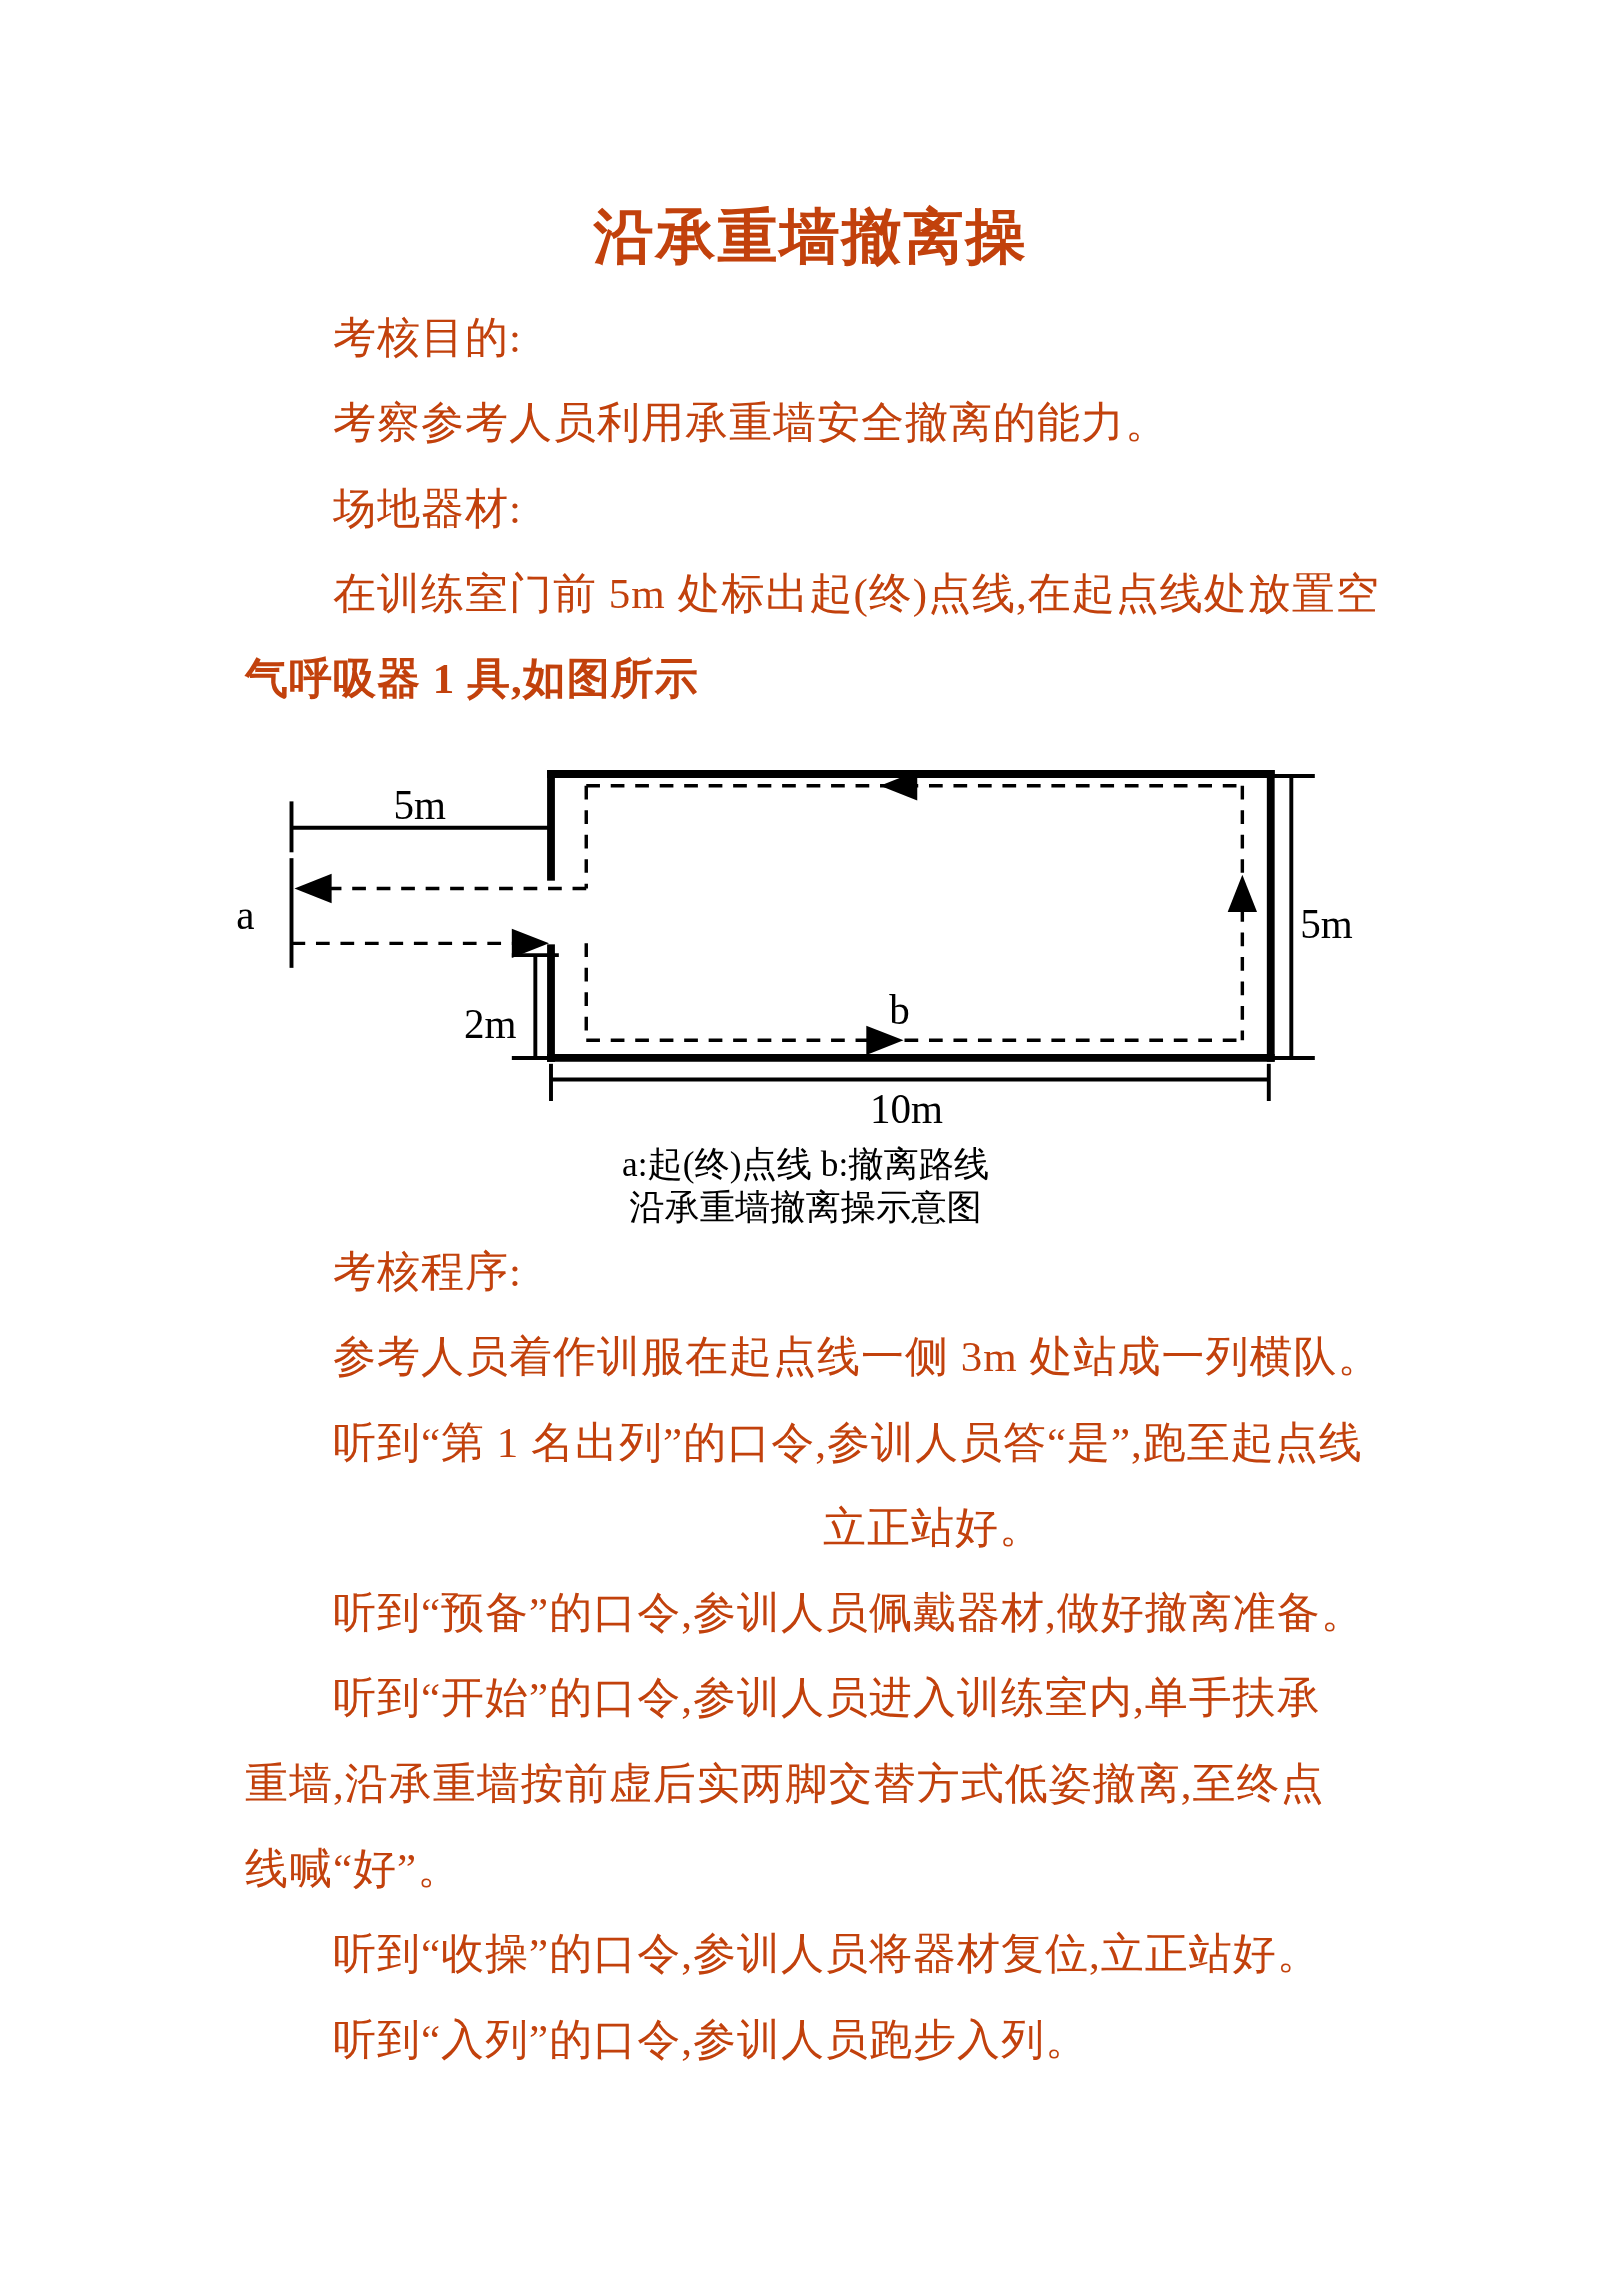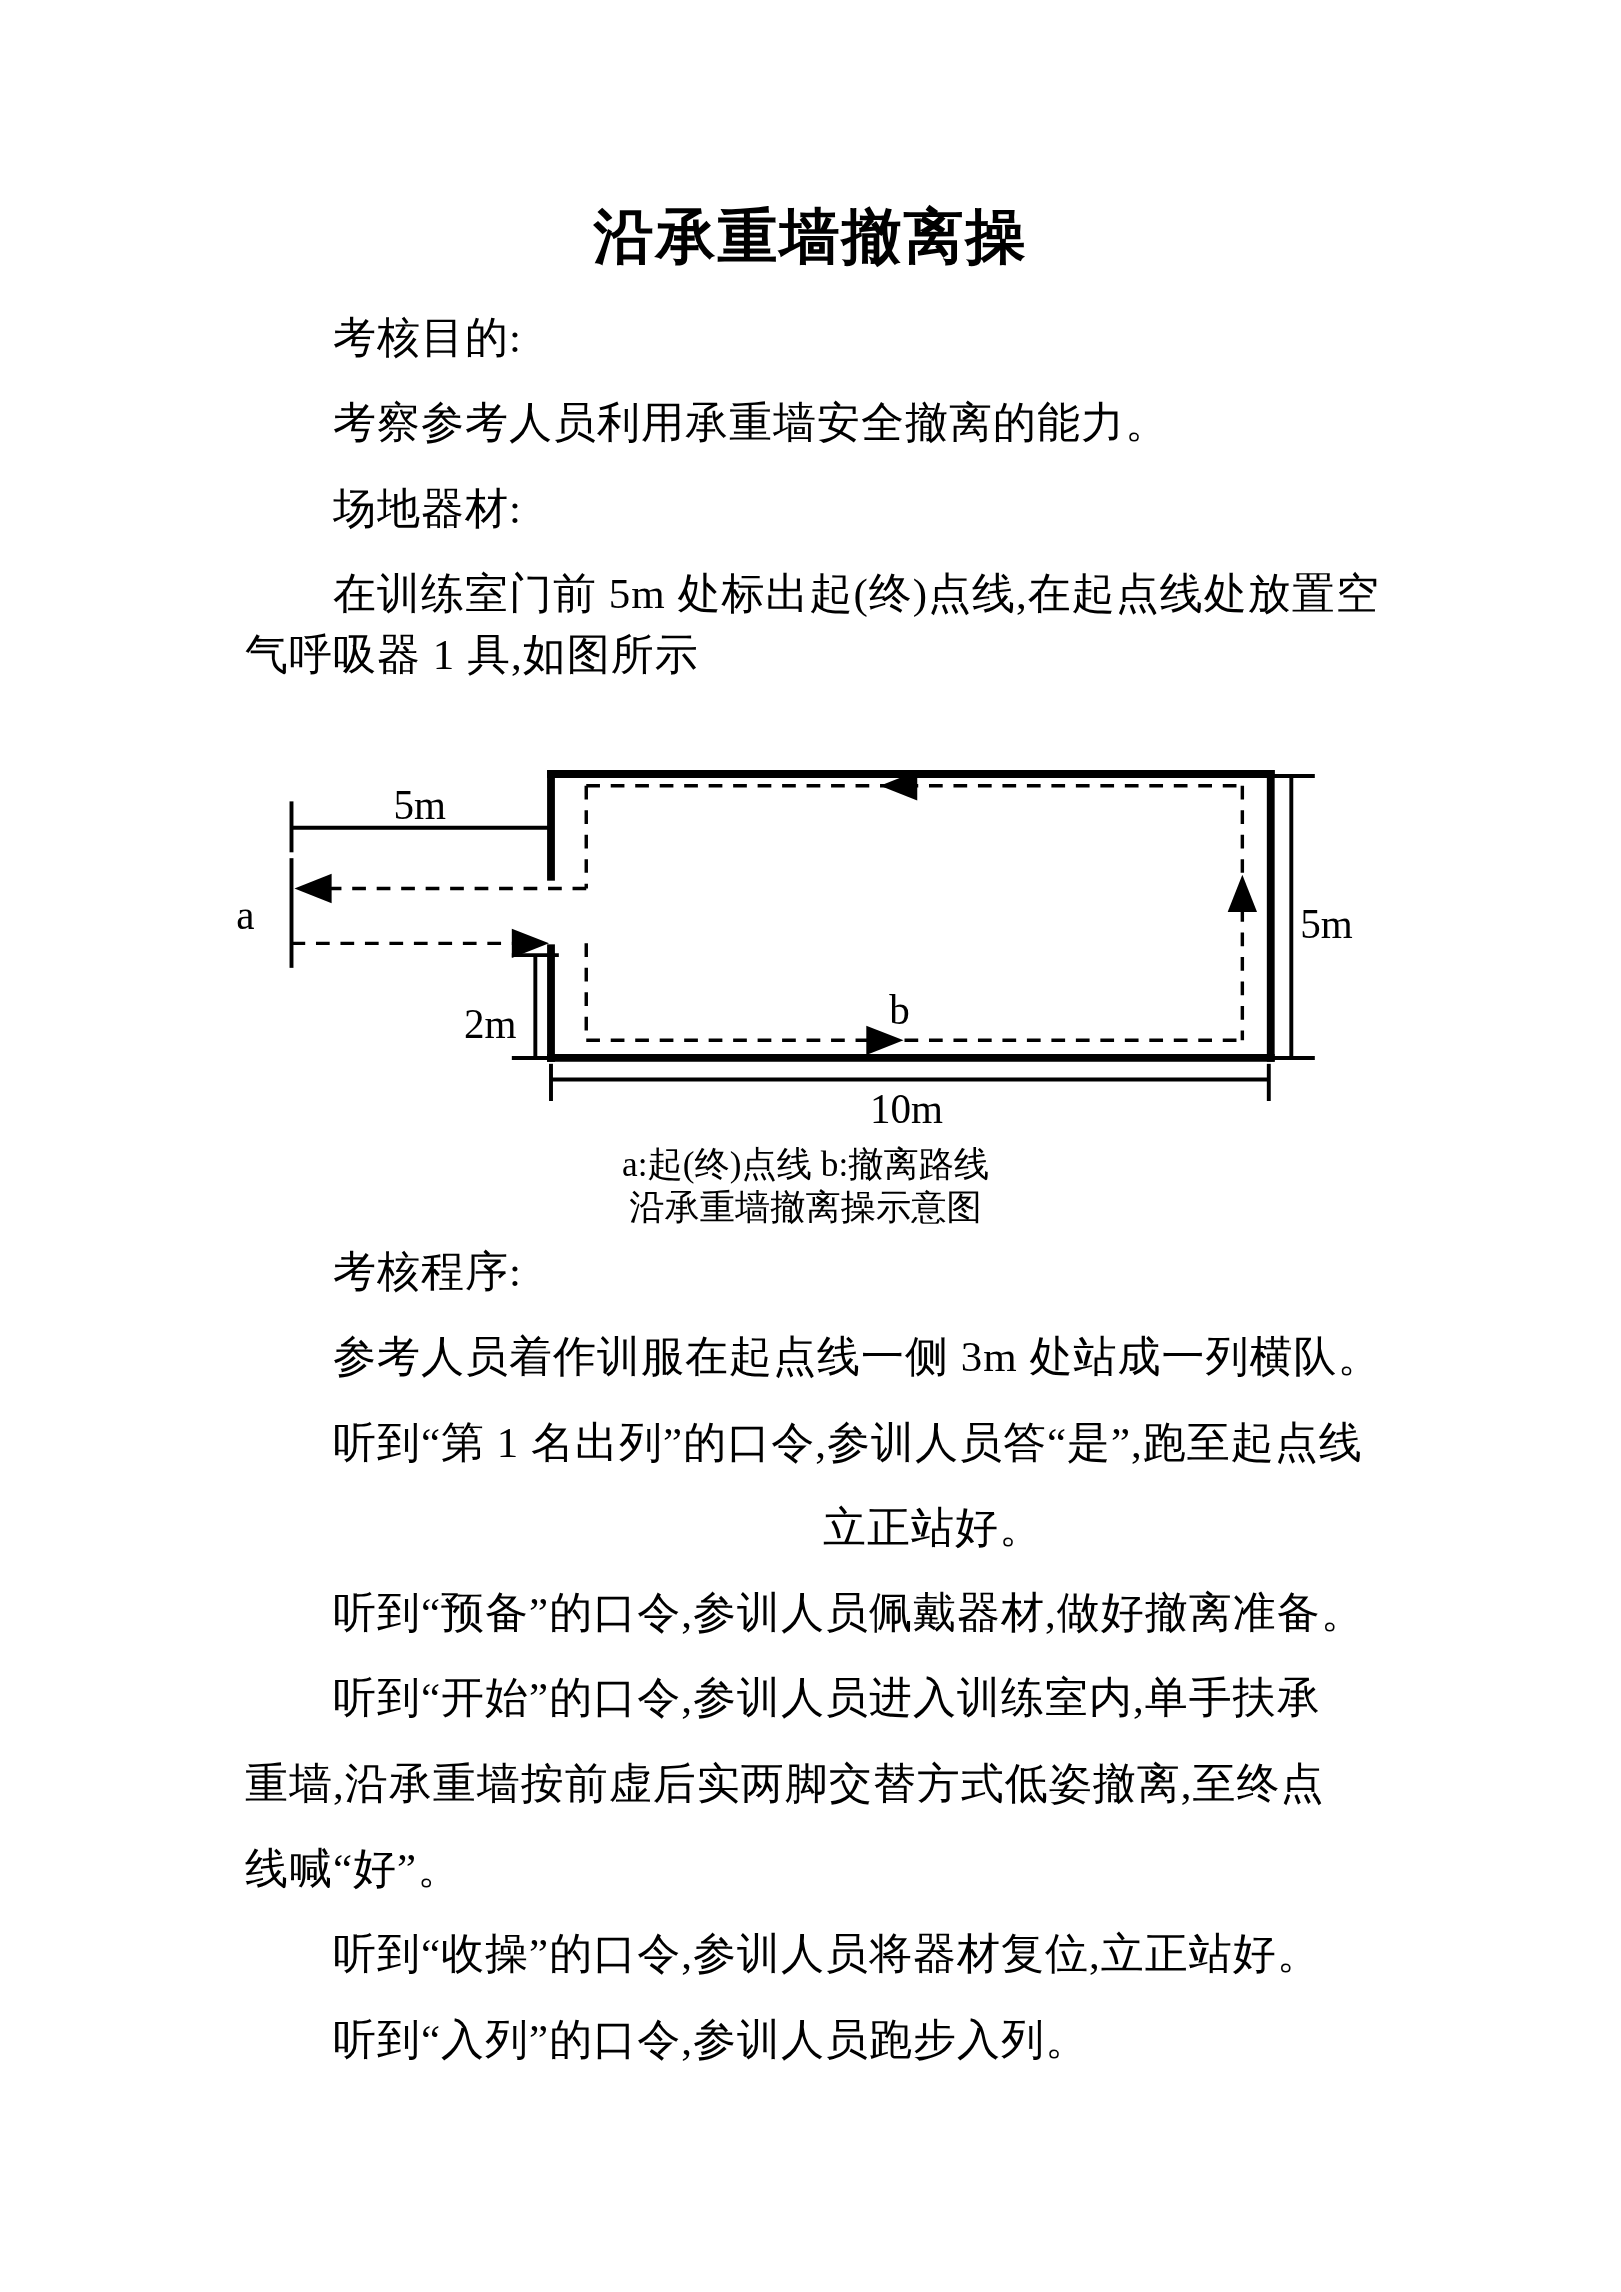--- a/index.html
+++ b/index.html
@@ -3,21 +3,21 @@
 <meta charset="utf-8">
 <style>
   html,body{margin:0;padding:0;background:#9a9a9a;}
   .page{
     position:relative;
     width:1621px;height:2293px;
     background:#ffffff;
     margin:0 auto;
     overflow:hidden;
     font-family:"Liberation Serif","DejaVu Serif",serif;
-    color:#000000;
+    color:#c2410c;
   }
   .doc-title{
     position:absolute;
     left:0;top:188px;width:1621px;
     text-align:center;
     font-size:60px;
     font-weight:600;
     letter-spacing:2px;
     line-height:98px;
     white-space:nowrap;
@@ -26,21 +26,21 @@
     position:absolute;
     left:245px;
     width:1376px;
     font-size:43px;
     line-height:86px;
     letter-spacing:1px;
     white-space:nowrap;
   }
   .indent{padding-left:88px;}
   
-  .l0{top:295px;}  .l1{top:380px;}  .l2{top:466px;}  .l3{top:551px;}  .l4{top:612px;}
+  .l0{top:295px;}  .l1{top:380px;}  .l2{top:466px;}  .l3{top:551px;}  .l4{top:636px;font-weight:bold;}
   .l5{top:1229px;} .l6{top:1314px;} .l7{top:1400px;} .l8{top:1485px;text-align:center;} .l9{top:1570px;}
   .l10{top:1655px;}.l11{top:1741px;}.l12{top:1826px;}.l13{top:1911px;}.l14{top:1997px;}
   .figure-svg{position:absolute;left:0;top:725px;}
   .svg-label{font-family:"Liberation Serif","DejaVu Serif",serif;fill:#000;}
 </style>
 </head>
 <body>
 
 <div class="page">
 

